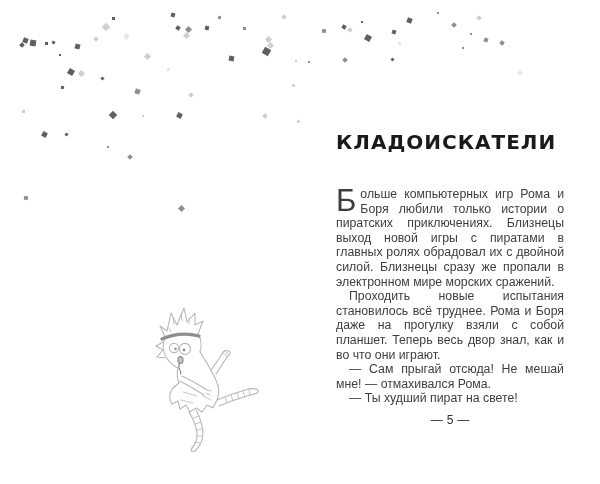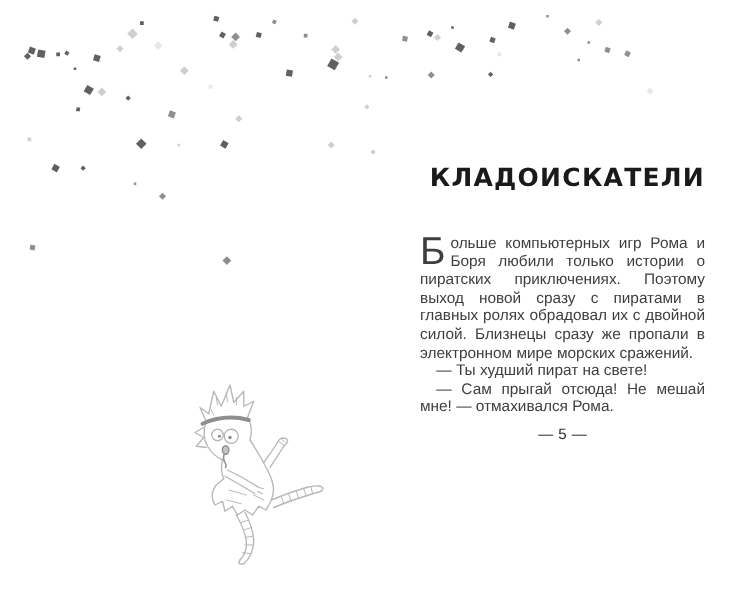--- a/index.html
+++ b/index.html
@@ -37,21 +37,21 @@
     left: 336px;
     top: 130px;
     width: 228px;
   }
   .chapter-title {
     margin: 0;
     font-family: "DejaVu Sans", sans-serif;
     font-size: 20px;
     font-weight: 700;
     letter-spacing: 1px;
-    text-align: right;
+    text-align: left;
     color: #1a1a1a;
     white-space: nowrap;
   }
   .story-body {
     margin-top: 33px;
     color: #3e3e3e;
   }
   .p {
     margin: 0;
     font-size: 12.3px;
@@ -204,23 +204,24 @@
 
       <ellipse cx="27.5" cy="56" rx="2.6" ry="3.4" stroke-width="1.1" fill="#c4c4c4"></ellipse>
       <path d="M26.5 59 Q25 63 27 66 Q28.5 68 27.5 70" stroke-width="1.2"></path>
     </g>
   </svg>
 
   <div class="text-col">
     <h1 class="chapter-title">КЛАДОИСКАТЕЛИ</h1>
 
     <div class="story-body">
-      <p class="p"><span class="dropcap">Б</span><span>ольше компьютерных игр Рома и Боря любили только истории о пиратских приключениях. Поэтому выход новой сразу с пиратами в главных ролях обрадовал их с двойной силой. Близнецы сразу же пропали в электронном мире морских сражений.</span></p>
+      <p class="p"><span class="dropcap">Б</span><span>ольше компьютерных игр Рома и Боря любили только истории о пиратских приключениях. Близнецы выход новой игры с пиратами в главных ролях обрадовал их с двойной силой. Близнецы сразу же пропали в электронном мире морских сражений.</span></p>
+      <p class="p indent">Проходить новые испытания становилось всё труднее. Рома и Боря даже на прогулку взяли с собой планшет. Теперь весь двор знал, как и во что они играют.</p>
+      <p class="p indent">— Сам прыгай отсюда! Не мешай мне! — отмахивался Рома.</p>
       <p class="p indent">— Ты худший пират на свете!</p>
-      <p class="p indent">— Сам прыгай отсюда! Не мешай мне! — отмахивался Рома.</p>
     </div>
 
     <div class="pagenum">
       <span class="dash">—</span>
       <span class="num">5</span>
       <span class="dash">—</span>
     </div>
   </div>
 
 </div>

